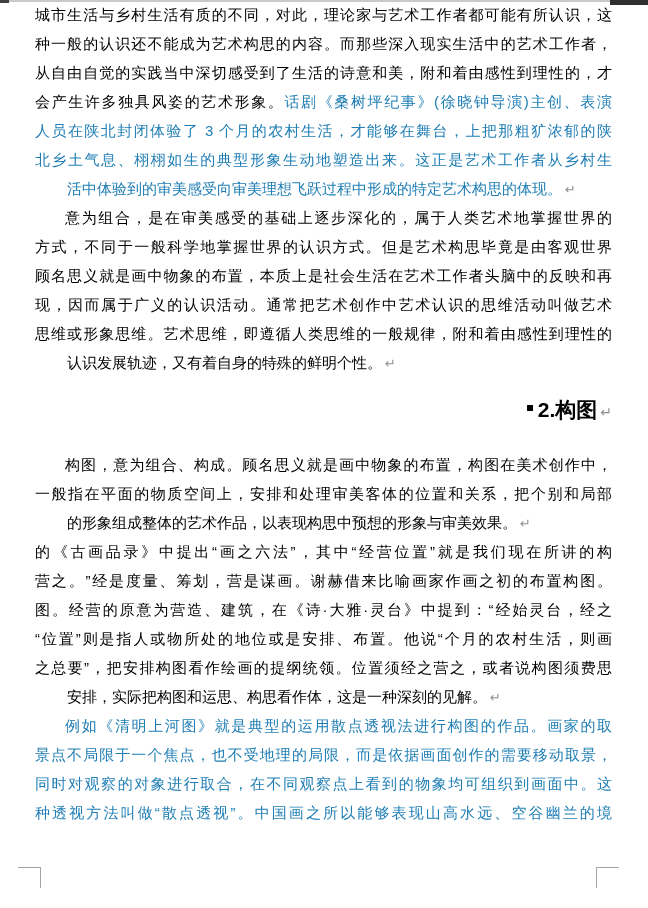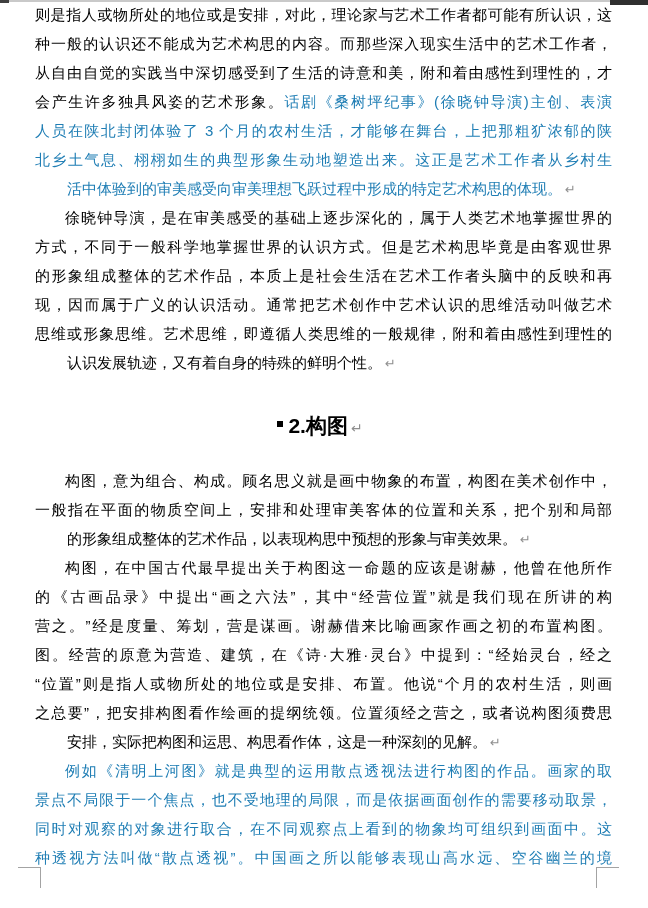--- a/index.html
+++ b/index.html
@@ -34,62 +34,61 @@
   .seg-accent{color:var(--accent);}
 
   .pilcrow{
     color:var(--mark);
     font-size:13px;
     padding-left:3px;
     font-family:"DejaVu Sans",sans-serif;
   }
 
   .heading{
-    margin:34px 0 25px -7px;
+    margin:18px 0 25px -7px;
     font-size:21px;font-weight:bold;
     line-height:30px;height:30px;
     color:#000000;
-    text-align:center;
+    text-align:right;
   }
   .heading .bullet{
     display:inline-block;width:6px;height:6px;
     background:#000000;margin-right:5px;vertical-align:6px;
   }
   .heading .pilcrow{font-weight:normal;font-size:14px;}
 
   .bmark{position:absolute;top:867px;width:22px;height:20px;}
   .bmark.left{left:18px;border-top:1px solid var(--boundary);border-right:1px solid var(--boundary);}
   .bmark.right{left:596px;border-top:1px solid var(--boundary);border-left:1px solid var(--boundary);}
 </style>
 </head>
 <body>
 
 <div class="top-line"></div>
 <div class="tl-frag"></div>
 <div class="tr-frag"></div>
 
 <div class="doc">
-    <div class="line"><span>则是指人或物所处的地位或是安排，对此，理论家与艺术工作者都可能有所认识，这</span></div>
+    <div class="line"><span>城市生活与乡村生活有质的不同，对此，理论家与艺术工作者都可能有所认识，这</span></div>
     <div class="line"><span>种一般的认识还不能成为艺术构思的内容。而那些深入现实生活中的艺术工作者，</span></div>
     <div class="line"><span>从自由自觉的实践当中深切感受到了生活的诗意和美，附和着由感性到理性的，才</span></div>
     <div class="line"><span>会产生许多独具风姿的艺术形象。</span><span class="seg-accent">话剧《桑树坪纪事》(徐晓钟导演)主创、表演</span></div>
     <div class="line"><span class="seg-accent">人员在陕北封闭体验了 3 个月的农村生活，才能够在舞台，上把那粗犷浓郁的陕</span></div>
     <div class="line"><span class="seg-accent">北乡土气息、栩栩如生的典型形象生动地塑造出来。这正是艺术工作者从乡村生</span></div>
     <div class="line last"><span class="seg-accent">活中体验到的审美感受向审美理想飞跃过程中形成的特定艺术构思的体现。</span><span class="pilcrow">↵</span></div>
-    <div class="line indent"><span>徐晓钟导演，是在审美感受的基础上逐步深化的，属于人类艺术地掌握世界的</span></div>
+    <div class="line indent"><span>意为组合，是在审美感受的基础上逐步深化的，属于人类艺术地掌握世界的</span></div>
     <div class="line"><span>方式，不同于一般科学地掌握世界的认识方式。但是艺术构思毕竟是由客观世界</span></div>
-    <div class="line"><span>的形象组成整体的艺术作品，本质上是社会生活在艺术工作者头脑中的反映和再</span></div>
+    <div class="line"><span>顾名思义就是画中物象的布置，本质上是社会生活在艺术工作者头脑中的反映和再</span></div>
     <div class="line"><span>现，因而属于广义的认识活动。通常把艺术创作中艺术认识的思维活动叫做艺术</span></div>
     <div class="line"><span>思维或形象思维。艺术思维，即遵循人类思维的一般规律，附和着由感性到理性的</span></div>
     <div class="line last"><span>认识发展轨迹，又有着自身的特殊的鲜明个性。</span><span class="pilcrow">↵</span></div>
     <div class="heading"><span class="bullet"></span><span>2.构图</span><span class="pilcrow">↵</span></div>
     <div class="line indent"><span>构图，意为组合、构成。顾名思义就是画中物象的布置，构图在美术创作中，</span></div>
     <div class="line"><span>一般指在平面的物质空间上，安排和处理审美客体的位置和关系，把个别和局部</span></div>
     <div class="line last"><span>的形象组成整体的艺术作品，以表现构思中预想的形象与审美效果。</span><span class="pilcrow">↵</span></div>
-    <div class="line indent"><span>构图，在中国古代最早提出关于构图这一命题的应该是谢赫，他曾在他所作</span></div>
     <div class="line"><span>的《古画品录》中提出“画之六法”，其中“经营位置”就是我们现在所讲的构</span></div>
     <div class="line"><span>营之。”经是度量、筹划，营是谋画。谢赫借来比喻画家作画之初的布置构图。</span></div>
     <div class="line"><span>图。经营的原意为营造、建筑，在《诗·大雅·灵台》中提到：“经始灵台，经之</span></div>
     <div class="line"><span>“位置”则是指人或物所处的地位或是安排、布置。他说“个月的农村生活，则画</span></div>
     <div class="line"><span>之总要”，把安排构图看作绘画的提纲统领。位置须经之营之，或者说构图须费思</span></div>
     <div class="line last"><span>安排，实际把构图和运思、构思看作体，这是一种深刻的见解。</span><span class="pilcrow">↵</span></div>
     <div class="line indent"><span class="seg-accent">例如《清明上河图》就是典型的运用散点透视法进行构图的作品。画家的取</span></div>
     <div class="line"><span class="seg-accent">景点不局限于一个焦点，也不受地理的局限，而是依据画面创作的需要移动取景，</span></div>
     <div class="line"><span class="seg-accent">同时对观察的对象进行取合，在不同观察点上看到的物象均可组织到画面中。这</span></div>
     <div class="line"><span class="seg-accent">种透视方法叫做“散点透视”。中国画之所以能够表现山高水远、空谷幽兰的境</span></div>

